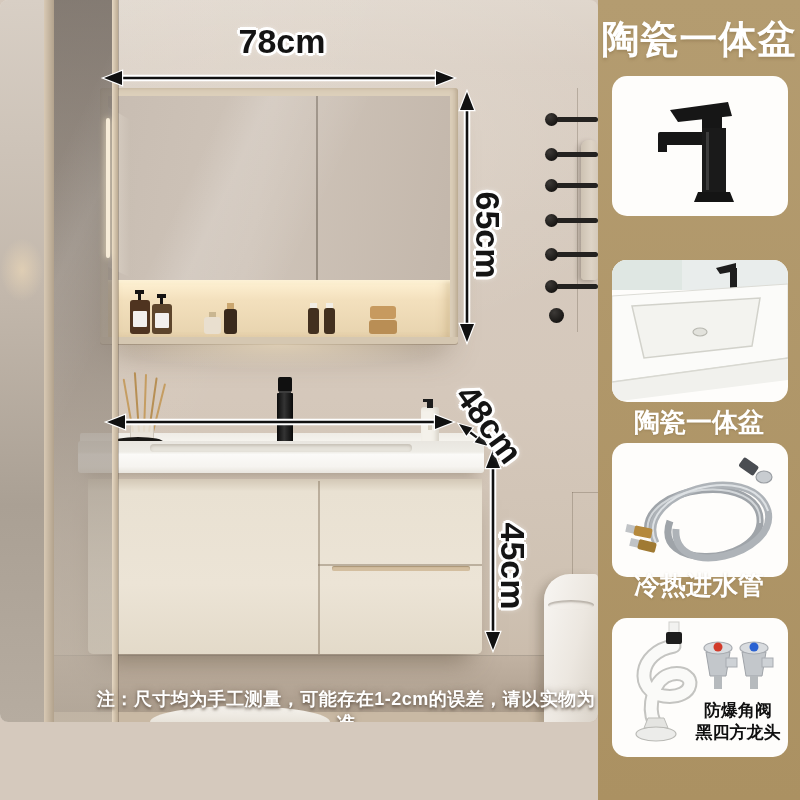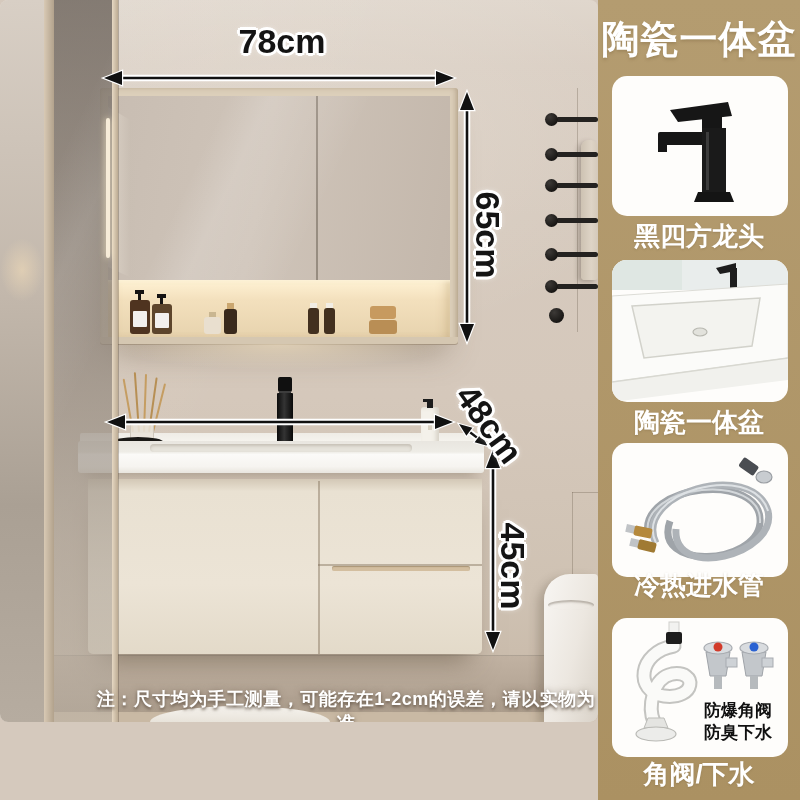--- a/index.html
+++ b/index.html
@@ -284,21 +284,20 @@
       <svg width="176" height="140" viewBox="0 0 176 140">
         <polygon points="58,34 116,26 120,40 66,46" fill="#161616"></polygon>
         <rect x="90" y="38" width="20" height="14" fill="#161616"></rect>
         <rect x="46" y="56" width="50" height="13" rx="2" fill="#161616"></rect>
         <rect x="46" y="67" width="9" height="9" fill="#161616"></rect>
         <rect x="90" y="52" width="24" height="66" fill="#1a1a1a"></rect>
         <rect x="94" y="56" width="3" height="58" fill="#3c3c3c"></rect>
         <polygon points="86,116 118,116 122,126 82,126" fill="#141414"></polygon>
       </svg>
     </div>
-    <div class="sb-label lab-1">黑四方龙头</div>
 
     <div class="card card-2">
       <svg width="176" height="142" viewBox="0 0 176 142">
         <rect x="0" y="0" width="176" height="30" fill="#e9edec"></rect>
         <rect x="0" y="0" width="70" height="30" fill="#dfe7e3"></rect>
         <polygon points="104,8 124,3 124,11 108,14" fill="#1d1d1d"></polygon>
         <rect x="118" y="8" width="7" height="26" fill="#1d1d1d"></rect>
         <rect x="111" y="32" width="20" height="6" rx="2" fill="#222"></rect>
         <polygon points="0,36 176,24 176,98 0,122" fill="#fbfbf9" stroke="#dcdcd6" stroke-width="1"></polygon>
         <path d="M20 46 L148 38 L140 86 L32 98 Z" fill="#f3f3ef" stroke="#d2d2cb" stroke-width="1.5"></path>
@@ -343,19 +342,18 @@
         <g>
           <polygon points="130,34 154,34 150,58 134,58" fill="#c3c7cb" stroke="#9fa3a8" stroke-width="1"></polygon>
           <rect x="150" y="40" width="11" height="9" fill="#ced2d6" stroke="#a8acb1" stroke-width="1"></rect>
           <rect x="138" y="58" width="8" height="13" fill="#b6babd"></rect>
           <ellipse cx="142" cy="30" rx="14" ry="6" fill="#d9dcdf" stroke="#a8acb1" stroke-width="1.2"></ellipse>
           <circle cx="142" cy="29" r="4.5" fill="#2a62d2"></circle>
         </g>
       </svg>
       <div class="badge">
         <div>防爆角阀</div>
-        <div>防臭下水</div>
-      </div>
-    </div>
-    <div class="sb-label lab-4">角阀/下水</div>
+        <div>黑四方龙头</div>
+      </div>
+    </div>
   </aside>
 
 </div>
 
 </body></html>

